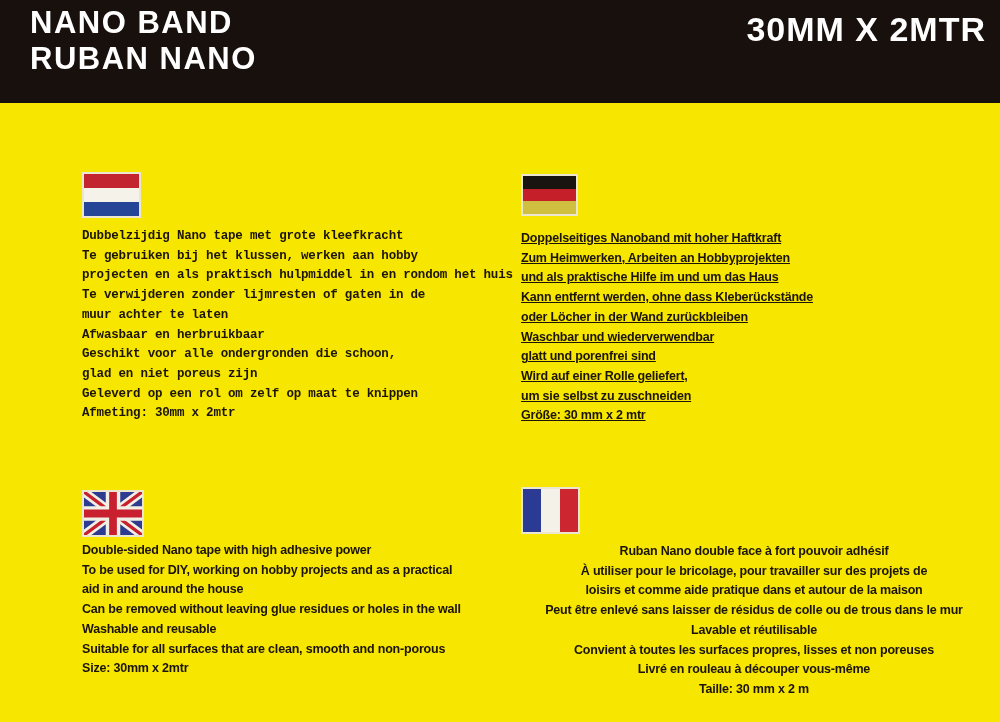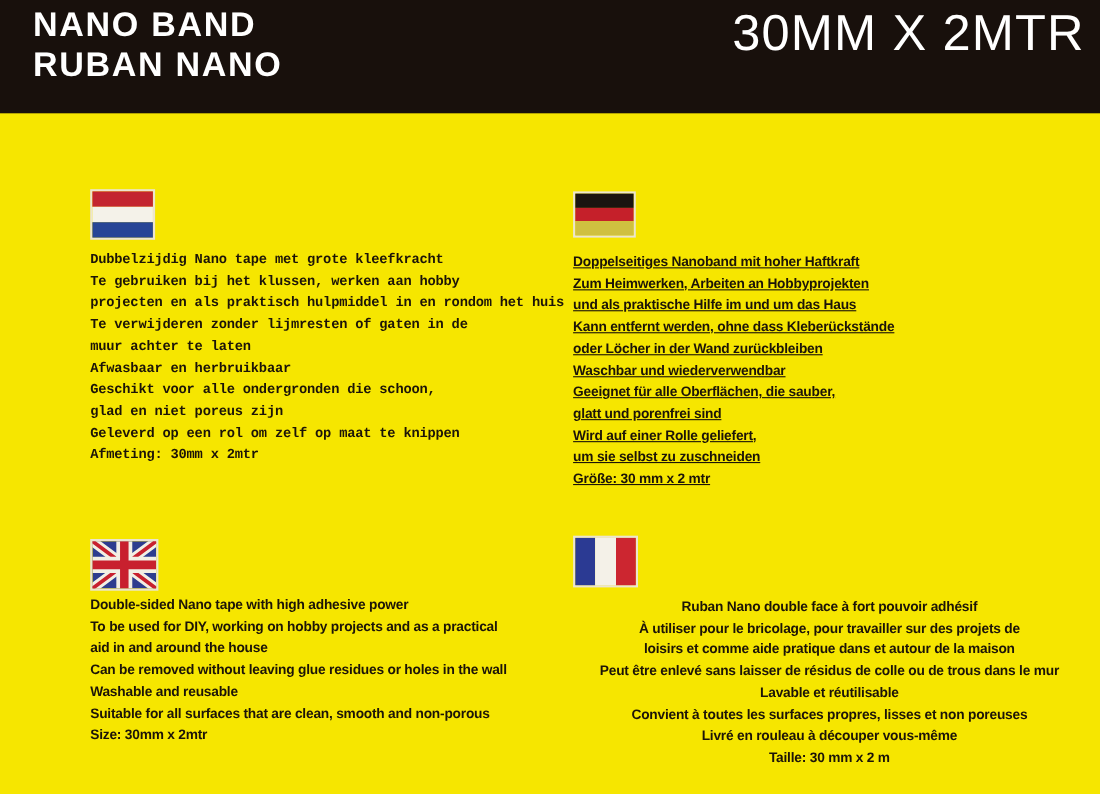--- a/index.html
+++ b/index.html
@@ -21,21 +21,21 @@
     position:absolute;left:0;top:0;width:1000px;height:103px;
     background:var(--band);
   }
   .brand{
     position:absolute;left:30px;top:5px;
     color:var(--white);font-weight:bold;font-size:31px;line-height:36px;
     letter-spacing:1.5px;
   }
   .size-title{
     position:absolute;right:14px;top:0px;
-    color:var(--white);font-weight:normal;font-size:46px;line-height:58px;
+    color:var(--white);font-weight:bold;font-size:34px;line-height:58px;
     letter-spacing:1px;white-space:nowrap;
   }
   
   .sec{position:absolute;}
   .sec-nl{left:82px;top:172px;width:432px;}
   .sec-de{left:521px;top:174px;width:466px;}
   .sec-en{left:82px;top:490px;width:436px;}
   .sec-fr{left:521px;top:487px;width:466px;}
   .lines{
     font-weight:bold;font-size:12.5px;line-height:19.7px;
@@ -104,21 +104,20 @@
       <div class="b b2"></div>
       <div class="b b3"></div>
     </div>
     <div class="lines">
         <div class="line">Doppelseitiges Nanoband mit hoher Haftkraft</div>
         <div class="line">Zum Heimwerken, Arbeiten an Hobbyprojekten</div>
         <div class="line">und als praktische Hilfe im und um das Haus</div>
         <div class="line">Kann entfernt werden, ohne dass Kleberückstände</div>
         <div class="line">oder Löcher in der Wand zurückbleiben</div>
         <div class="line">Waschbar und wiederverwendbar</div>
-        <div class="line">Geeignet für alle Oberflächen, die sauber,</div>
         <div class="line">glatt und porenfrei sind</div>
         <div class="line">Wird auf einer Rolle geliefert,</div>
         <div class="line">um sie selbst zu zuschneiden</div>
         <div class="line">Größe: 30 mm x 2 mtr</div>
       </div>
   </section>
 
   <section class="sec sec-en">
     <div class="flag flag-uk">
       <svg viewBox="0 0 60 44" preserveAspectRatio="none">

